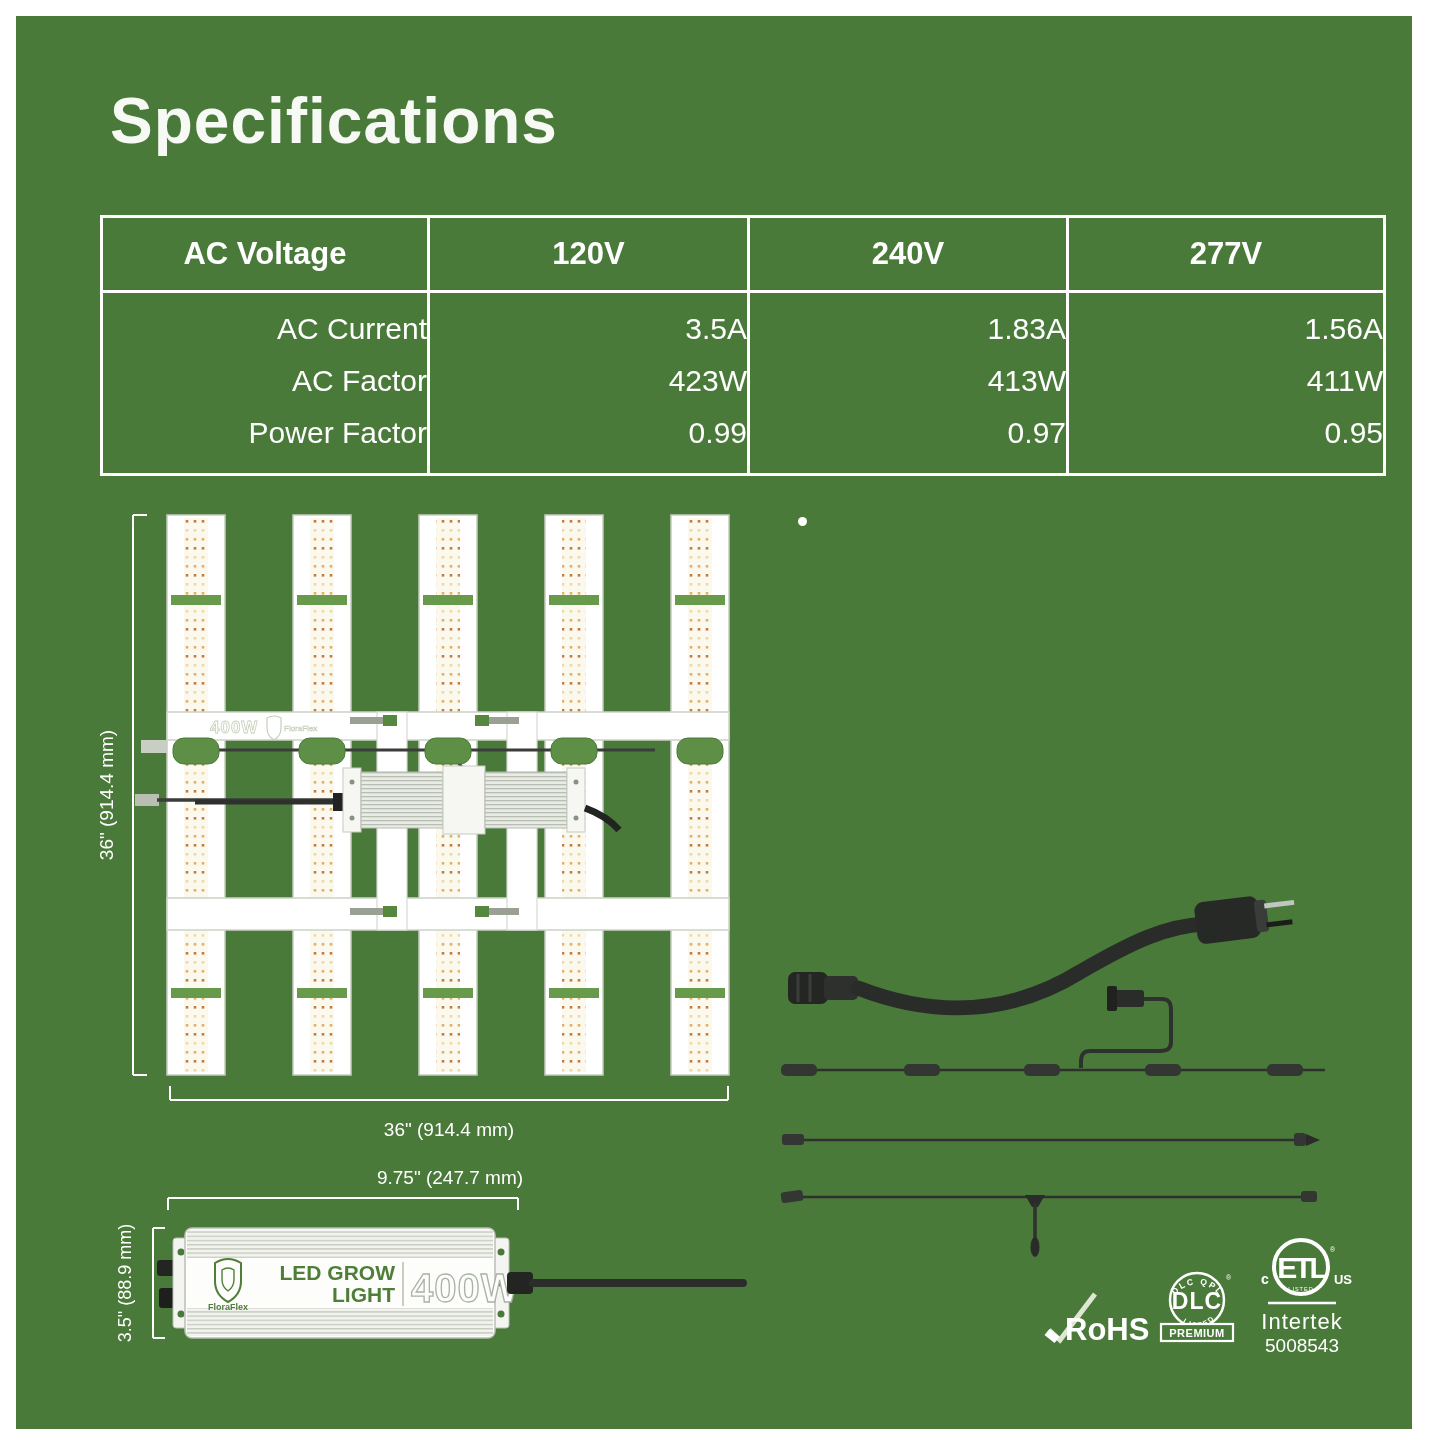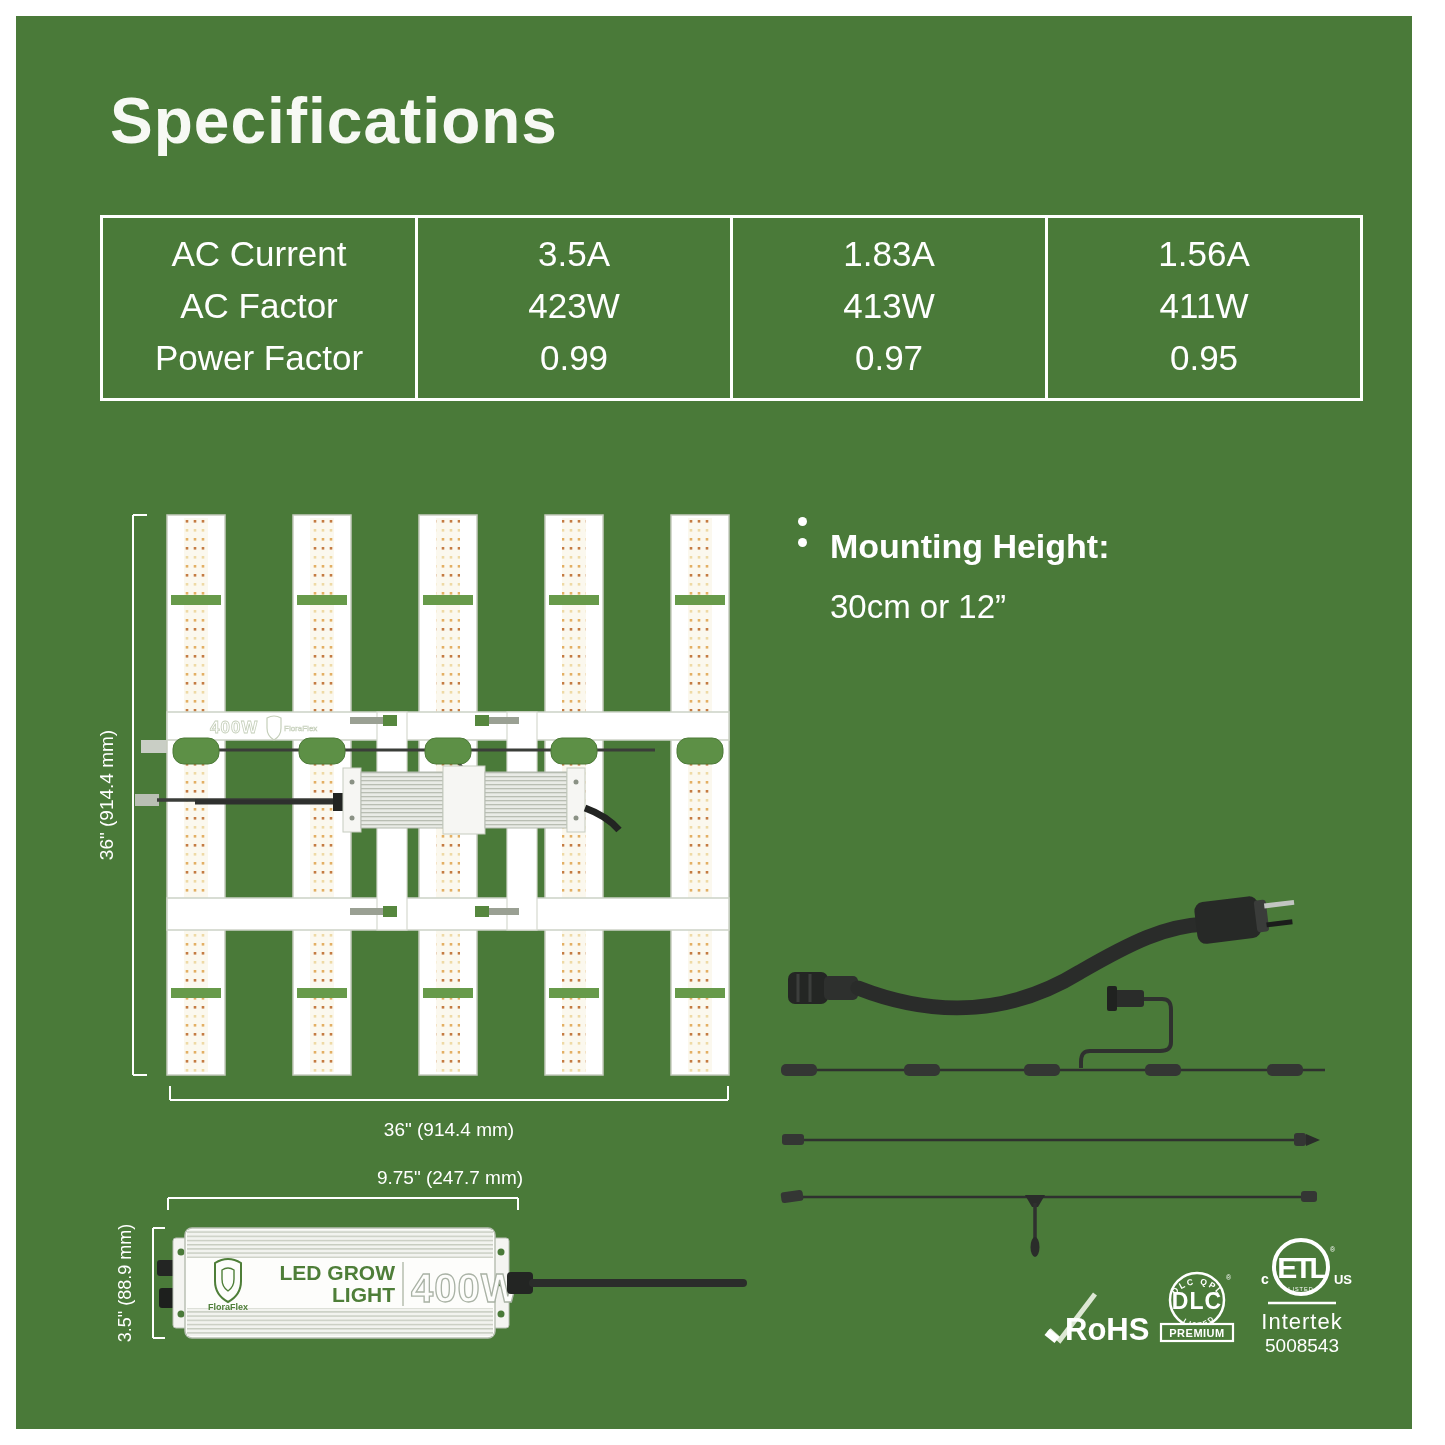--- a/index.html
+++ b/index.html
@@ -4,39 +4,45 @@
 <style>
   html,body{margin:0;padding:0;background:#ffffff;}
   .stage{position:relative;width:1412px;height:1445px;background:#ffffff;overflow:hidden;
          font-family:"Liberation Sans","DejaVu Sans",sans-serif;}
   .card{position:absolute;left:16px;top:16px;width:1413px;height:1413px;background:#4a7a39;}
   .title{position:absolute;left:110px;top:84px;font-size:64px;font-weight:bold;color:#f7f9f4;letter-spacing:1px;}
   table.spec{position:absolute;left:100px;top:215px;width:1263px;border-collapse:collapse;color:#ffffff;text-align:center;table-layout:fixed;}
   table.spec th,table.spec td{border:3px solid #ffffff;}
   table.spec th{font-size:31px;font-weight:bold;height:70px;}
   table.spec td{padding:10px 0 14px 0;vertical-align:middle;}
-  table.spec td div{font-size:35px;line-height:52px;font-weight:400;}
+  table.spec td div{font-size:30px;line-height:52px;font-weight:400;text-align:right;}
   .features{position:absolute;left:788px;top:503px;width:590px;color:#ffffff;}
   .feat{position:relative;padding-left:42px;margin-bottom:21px;}
   .feat .bullet{position:absolute;left:10px;top:14px;width:9px;height:9px;border-radius:50%;background:#ffffff;}
   .feat-label{font-size:34px;font-weight:bold;line-height:44px;}
   .feat-value{font-size:33px;font-weight:400;line-height:44px;margin-top:17px;}
   svg text{font-family:"Liberation Sans","DejaVu Sans",sans-serif;}
   .abs{position:absolute;}
 </style>
 </head>
 <body>
 
 <div class="stage">
   <div class="card"></div>
 
   <div class="title">Specifications</div>
 
   <table class="spec">
     <tbody>
+        <tr>
+      <th style="width:322px">AC Voltage</th>
+      <th style="width:315px">120V</th>
+      <th style="width:314px">240V</th>
+      <th style="width:312px">277V</th>
+    </tr>
     <tr>
       <td>
         <div>AC Current</div>
         <div>AC Factor</div>
         <div>Power Factor</div>
       </td>
       <td>
         <div>3.5A</div>
         <div>423W</div>
         <div>0.99</div>
@@ -52,25 +58,20 @@
         <div>0.95</div>
       </td>
     </tr>
   </tbody>
     </table>
 
   <div class="features">
     <div class="feat">
       <span class="bullet"></span>
     </div>
-    <div class="feat">
-      <span class="bullet"></span>
-      <div class="feat-label">Mounting Height:</div>
-      <div class="feat-value">30cm or 12”</div>
-    </div>
   </div>
 
   <svg class="abs" style="left:95px;top:500px" width="660" height="660" viewBox="0 0 660 660">
     <defs>
       <pattern id="leds" width="8" height="27" patternUnits="userSpaceOnUse">
         <rect x="2.7" y="2" width="2.6" height="2.6" fill="#eed9a4"></rect>
         <rect x="2.7" y="11" width="2.6" height="2.6" fill="#e3af63"></rect>
         <rect x="2.7" y="20" width="2.6" height="2.6" fill="#c47b42"></rect>
       </pattern>
       <pattern id="ribs" width="8" height="4" patternUnits="userSpaceOnUse">

